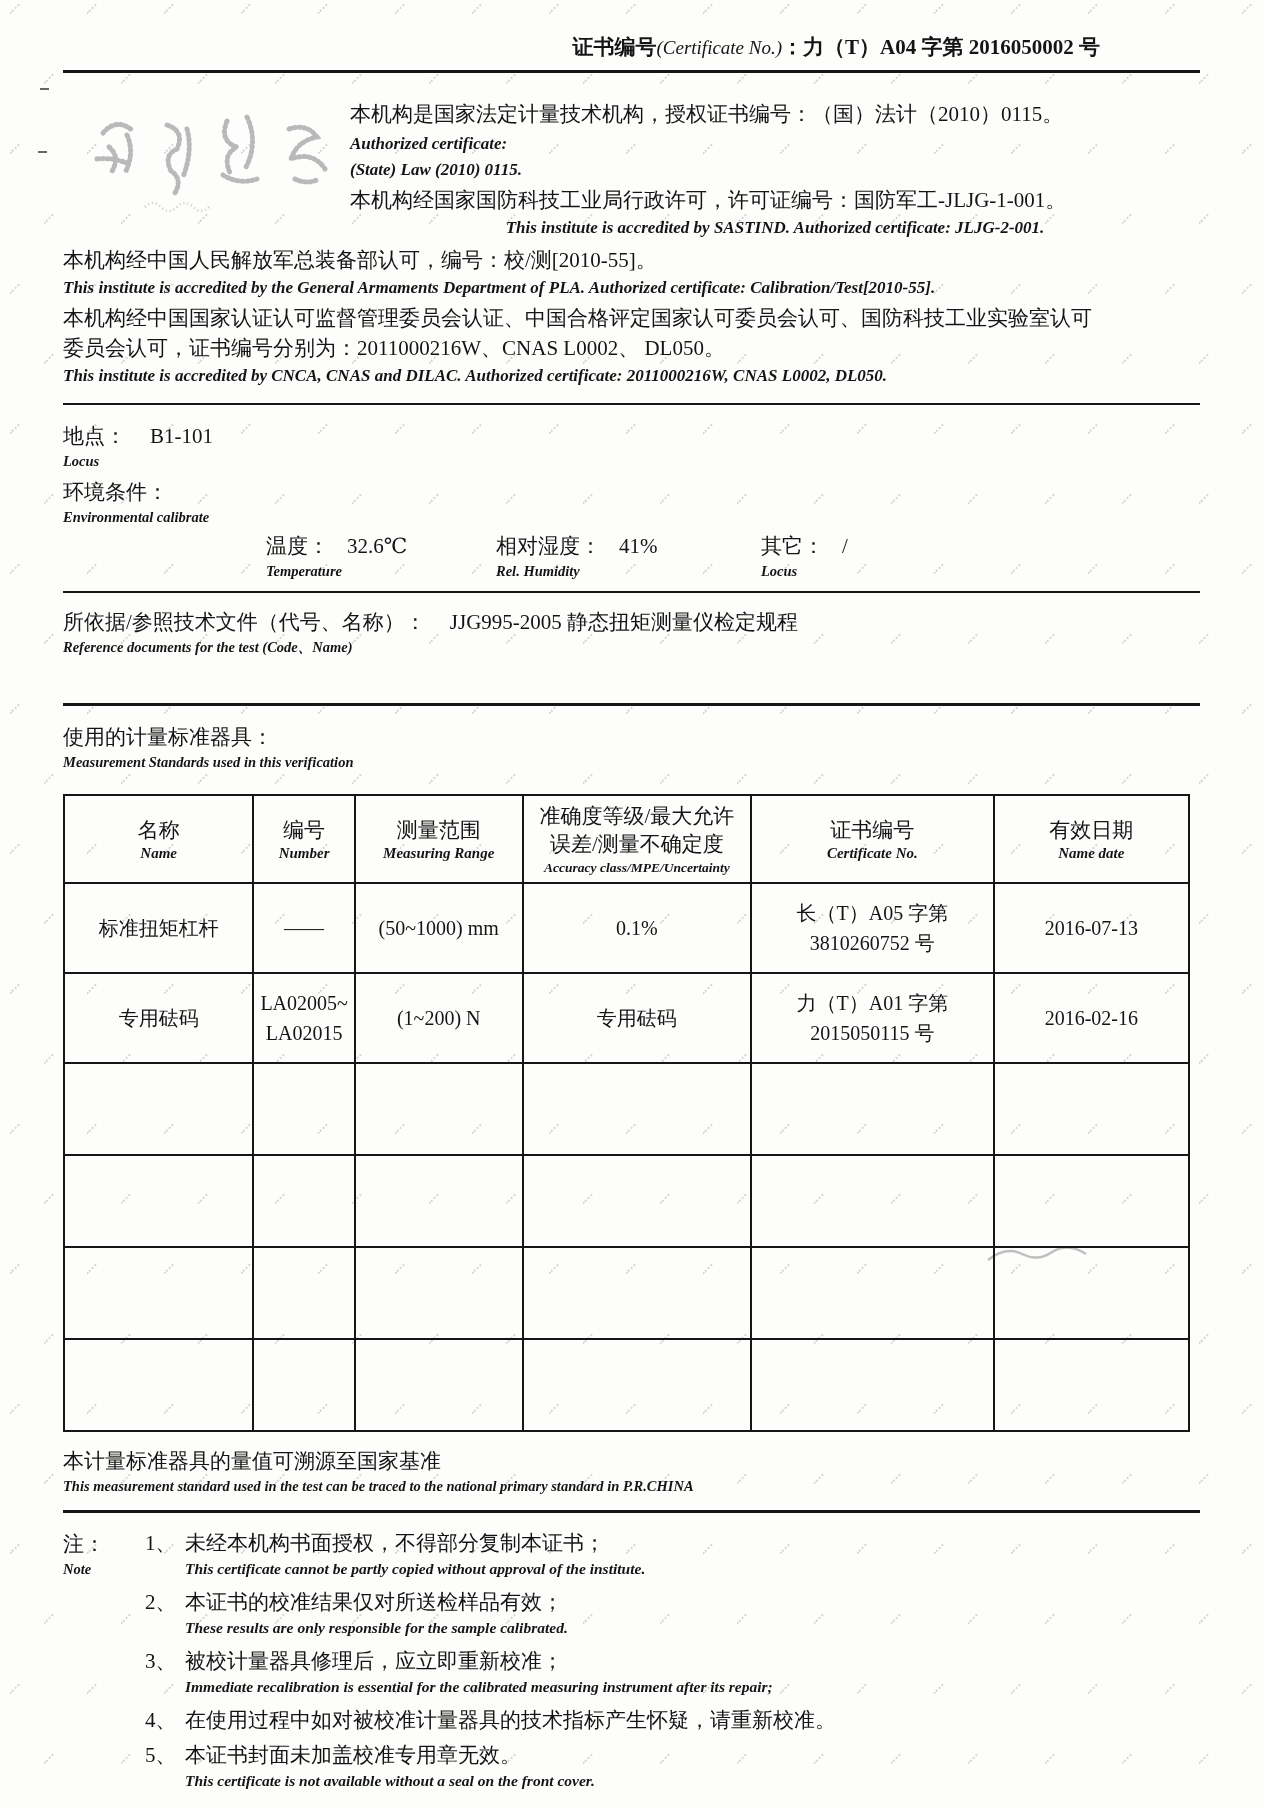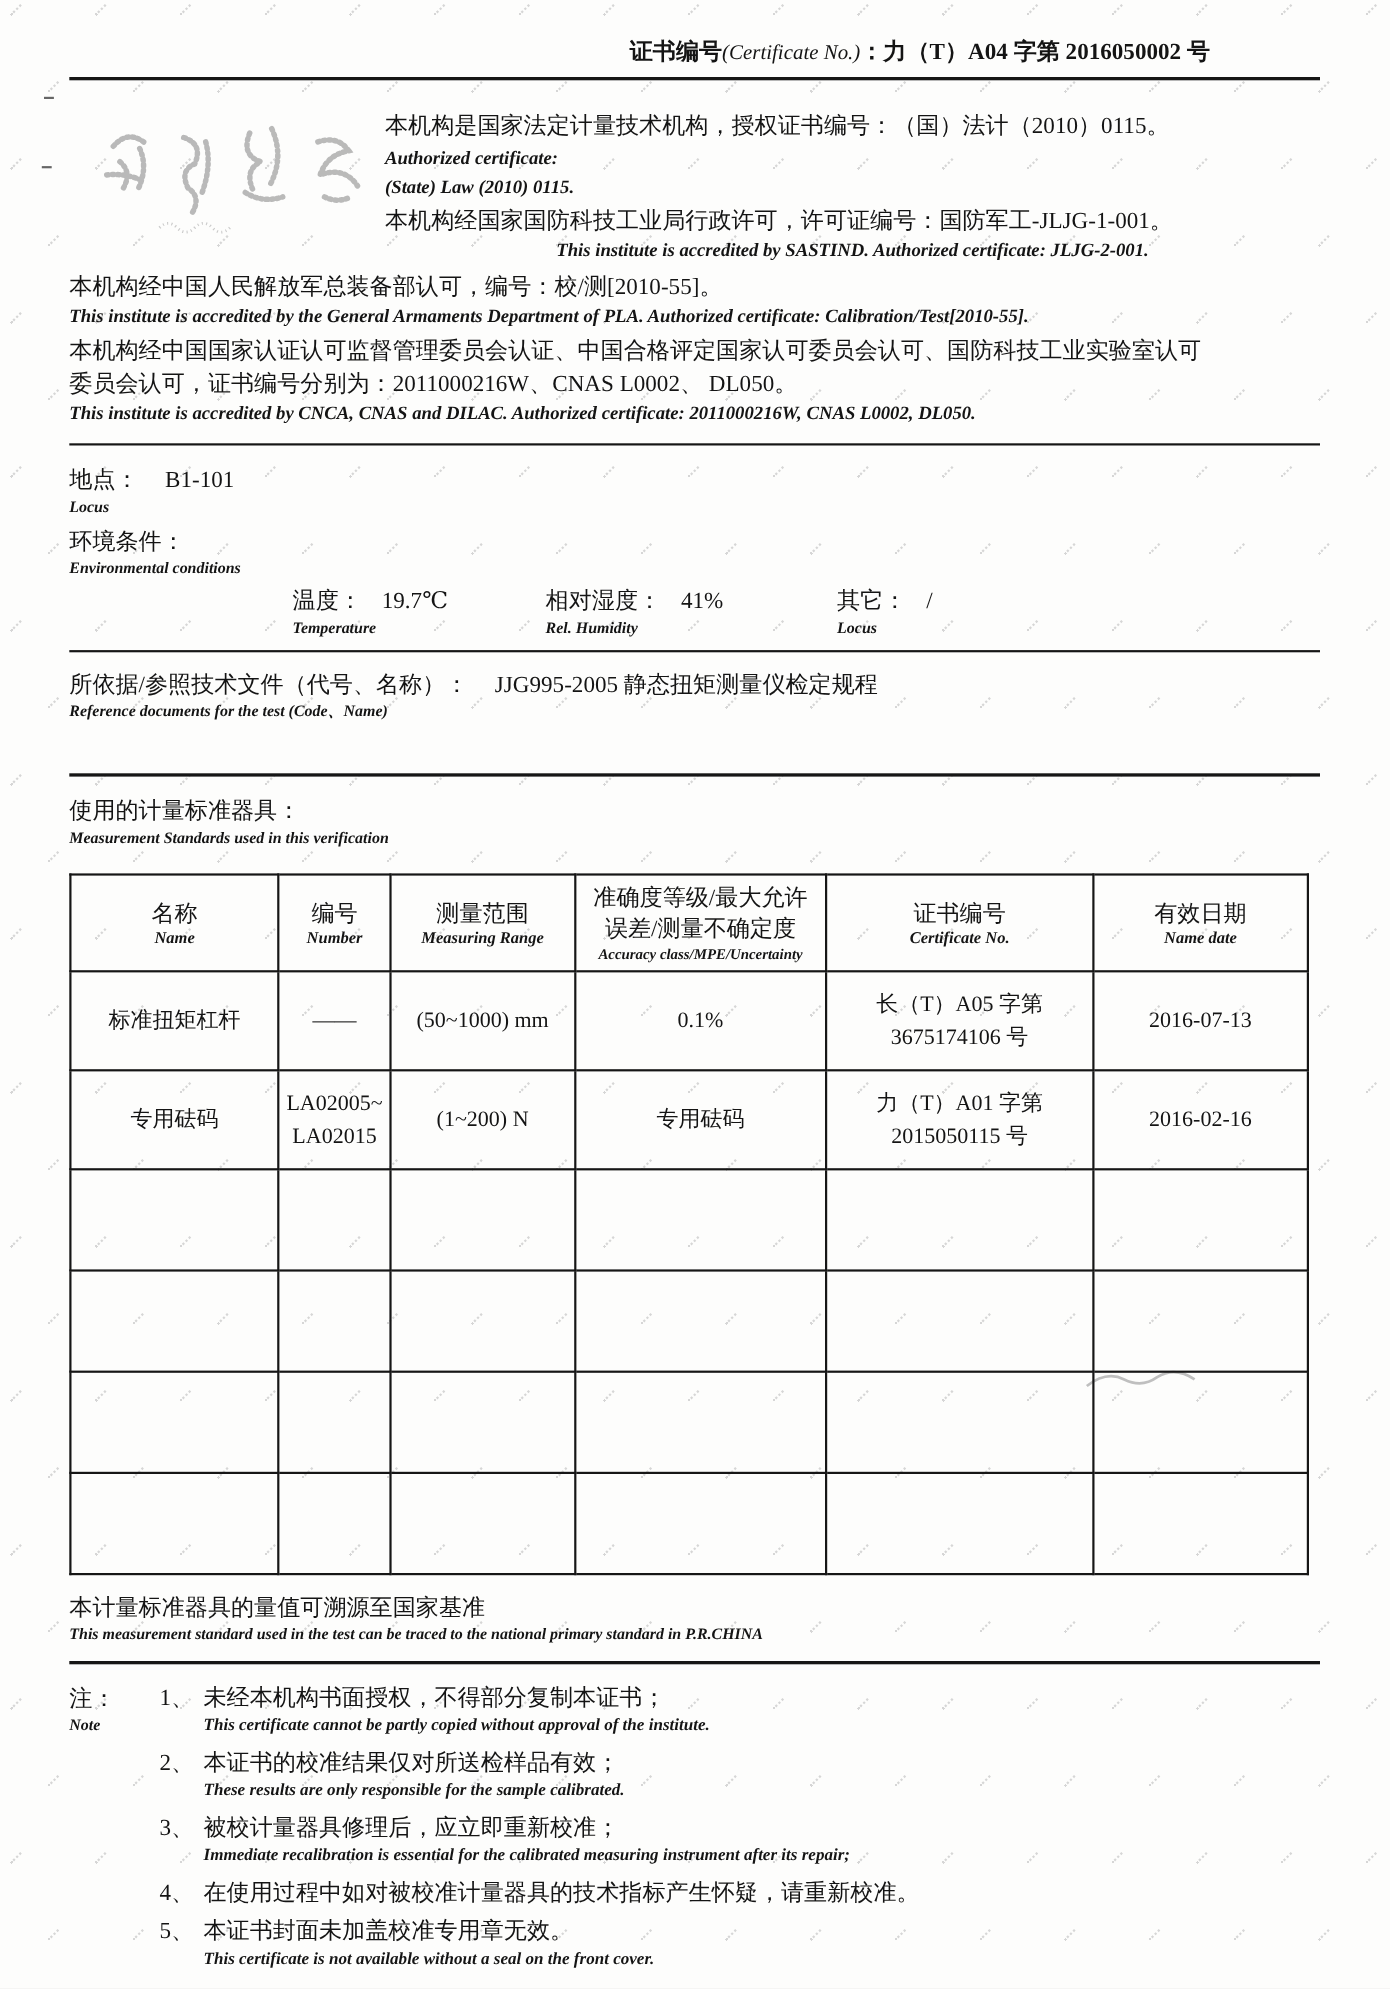--- a/index.html
+++ b/index.html
@@ -528,25 +528,25 @@
     </section>
     <div class="rule mid sp14"></div>
 
     <section class="sp16">
       <div>
         <span class="zh">地点：</span><span class="pair-gap"></span><span class="zh">B1-101</span>
         <div class="en-sub">Locus</div>
       </div>
       <div class="sp6">
         <span class="zh">环境条件：</span>
-        <div class="en-sub">Environmental conditions</div>
+        <div class="en-sub">Environmental calibrate</div>
       </div>
       <div class="env-row">
         <div class="env-g1">
-          <span class="zh">温度：</span><span class="val-gap"></span><span class="zh">19.7℃</span>
+          <span class="zh">温度：</span><span class="val-gap"></span><span class="zh">32.6℃</span>
           <div class="en-sub">Temperature</div>
         </div>
         <div class="env-g2">
           <span class="zh">相对湿度：</span><span class="val-gap"></span><span class="zh">41%</span>
           <div class="en-sub">Rel. Humidity</div>
         </div>
         <div class="env-g3">
           <span class="zh">其它：</span><span class="val-gap"></span><span class="zh">/</span>
           <div class="en-sub">Locus</div>
         </div>
@@ -602,21 +602,21 @@
             <div class="th-zh">有效日期</div>
             <div class="th-en">Name date</div>
           </th>
         </tr>
         <tr>
           <td class="ml">标准扭矩杠杆</td>
           <td class="ml">——</td>
           <td class="ml">(50~1000) mm</td>
           <td class="ml">0.1%</td>
           <td class="ml">长（T）A05 字第
-3675174106 号</td>
+3810260752 号</td>
           <td class="ml">2016-07-13</td>
         </tr>
         <tr>
           <td class="ml">专用砝码</td>
           <td class="ml">LA02005~
 LA02015</td>
           <td class="ml">(1~200) N</td>
           <td class="ml">专用砝码</td>
           <td class="ml">力（T）A01 字第
 2015050115 号</td>

